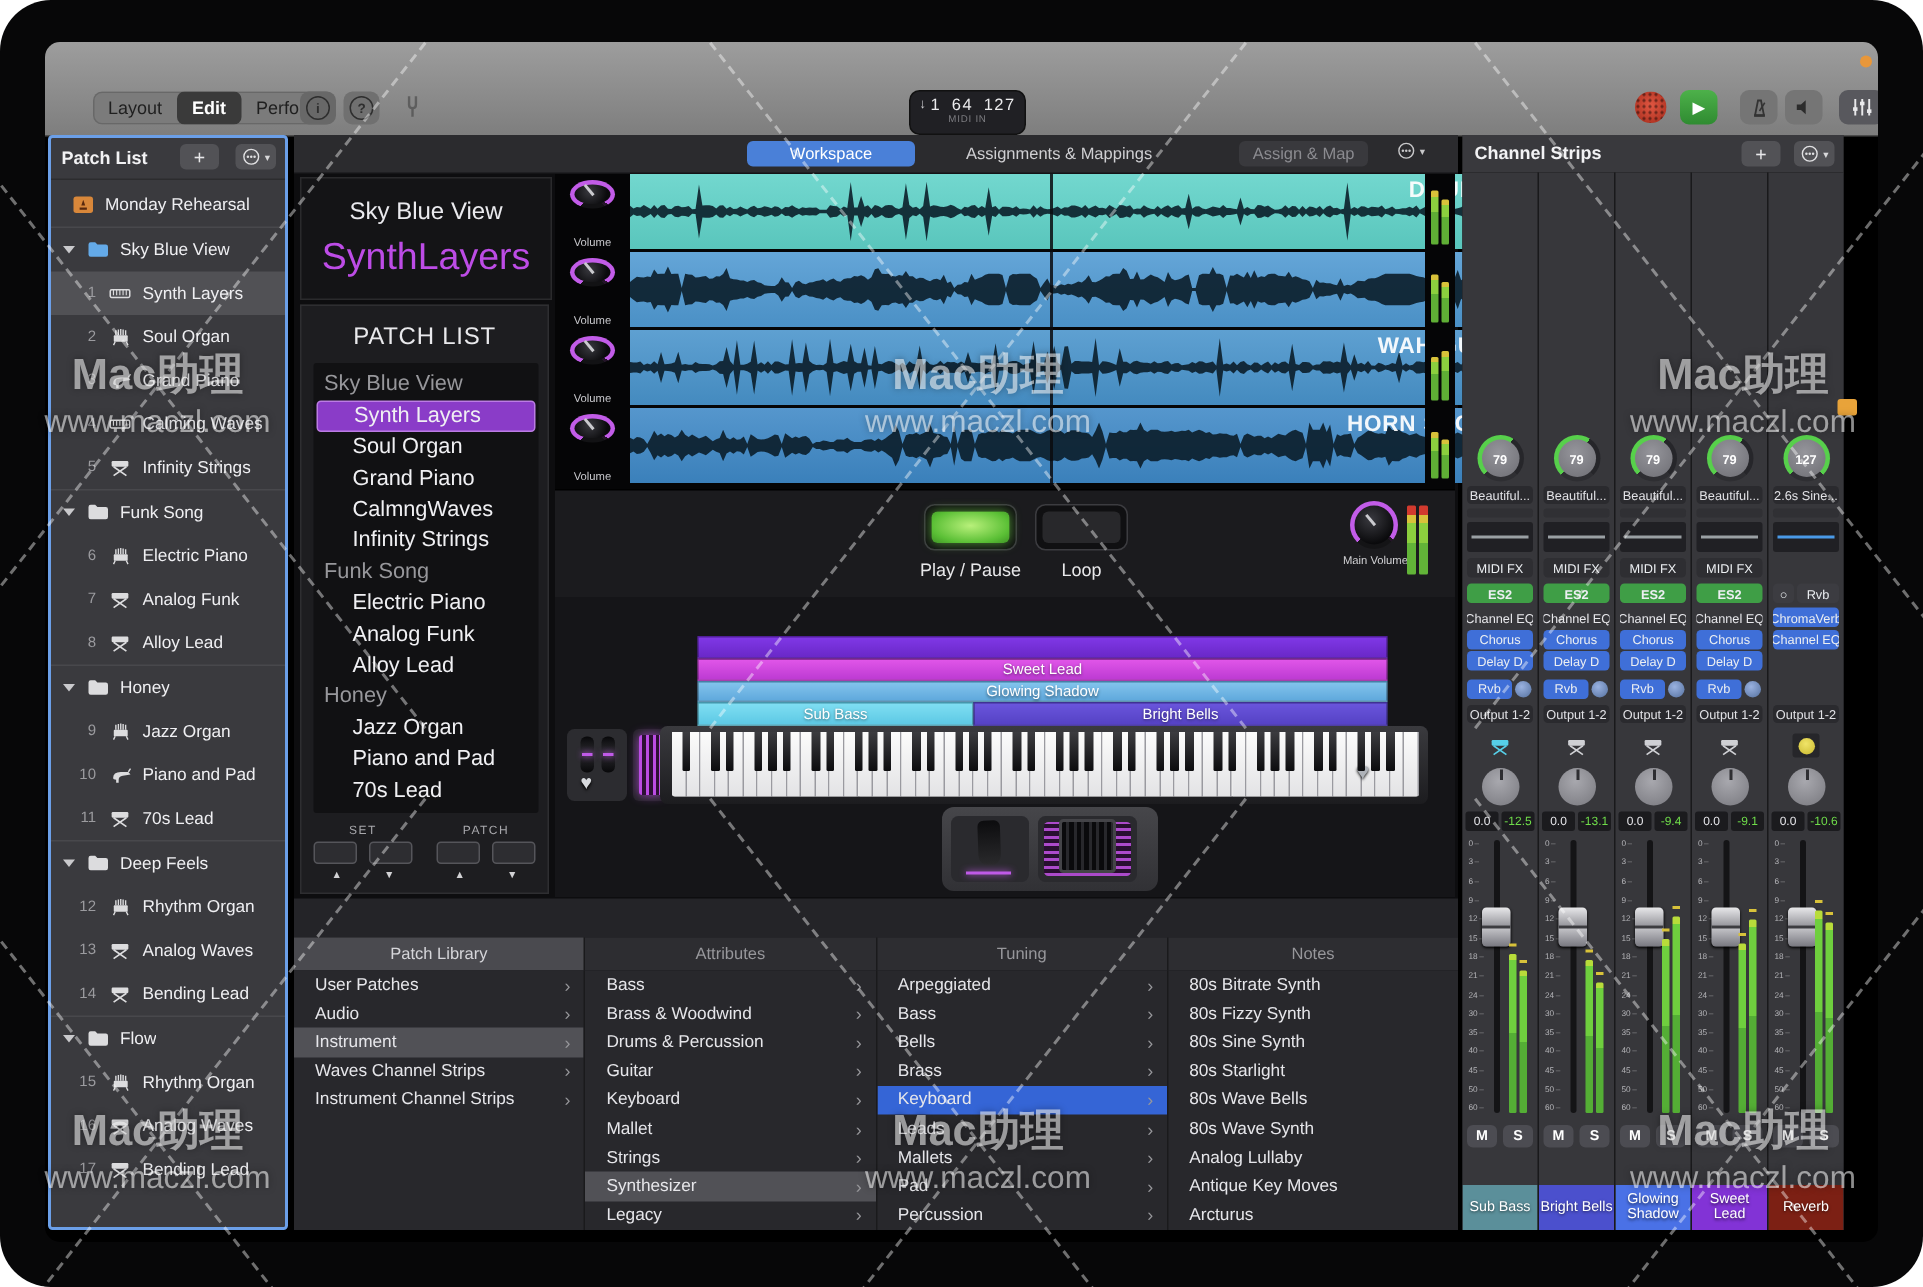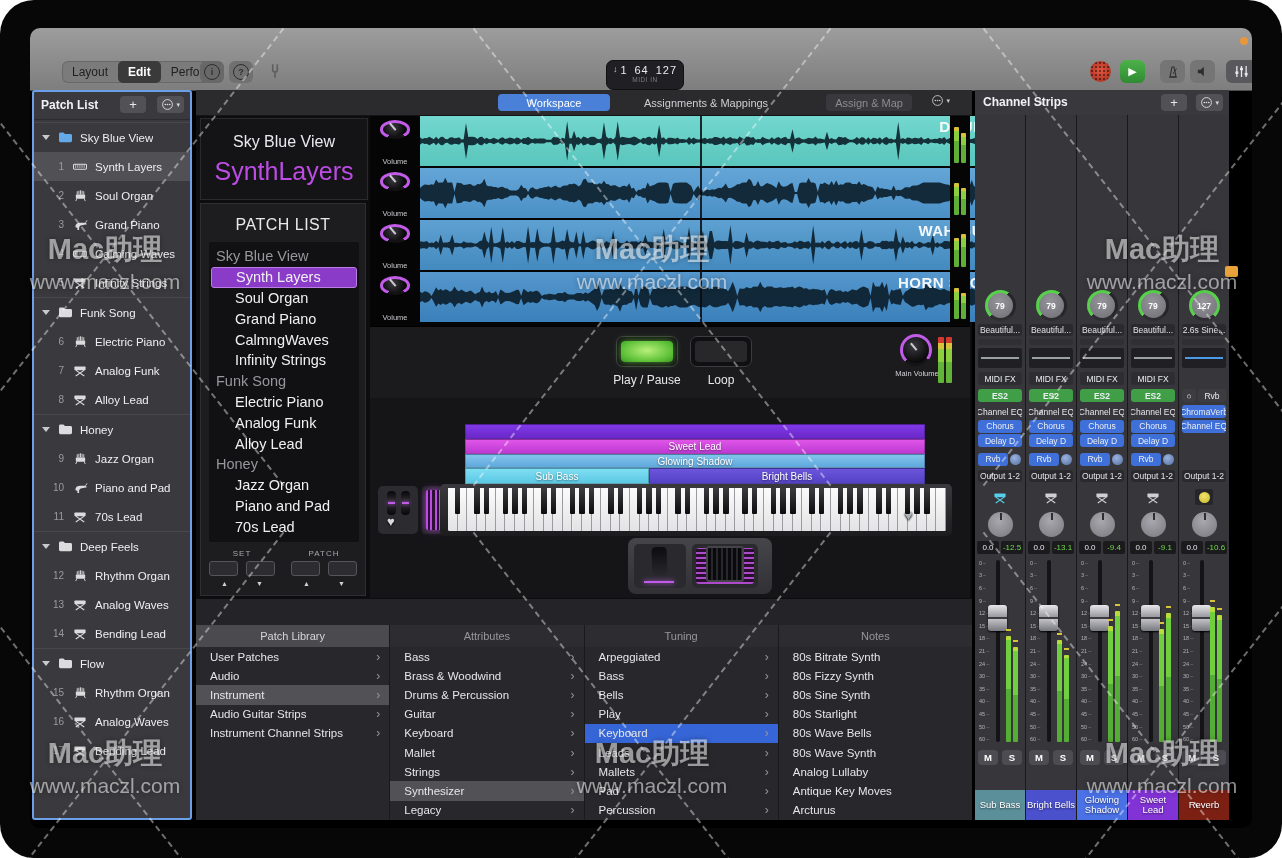--- a/index.html
+++ b/index.html
@@ -248,20 +248,31 @@
         <svg width="13" height="13" viewBox="0 0 14 14">
               <circle cx="7" cy="7" r="5.3" fill="none" stroke="#e0e0e2" stroke-width="1"></circle>
               <circle cx="4.6" cy="7" r=".9" fill="#e0e0e2"></circle>
               <circle cx="7" cy="7" r=".9" fill="#e0e0e2"></circle>
               <circle cx="9.4" cy="7" r=".9" fill="#e0e0e2"></circle>
             </svg>
         <span class="car">▾</span>
       </div>
     </div>
     <div class="sb-list" id="sb-list">
+          <div class="sb-row">
+            <span style="width: 4px;"></span>
+            <span class="sb-ic">
+              <svg width="15" height="13" viewBox="0 0 16 14">
+                <rect x="1" y="1" width="14" height="12" rx="2" fill="#d8873a"></rect>
+                <path d="M8 3.4 l1.4 4.2 h-2.8z" fill="#58280e"></path>
+                <rect x="5.4" y="9" width="5.2" height="1.6" fill="#58280e"></rect>
+              </svg>
+            </span>
+            <span class="sb-lab">Monday Rehearsal</span>
+          </div>
           <div class="sb-row grp">
             <span class="sb-chev"></span>
             <span class="sb-ic">
               <svg width="15" height="13" viewBox="0 0 16 14">
                 <path d="M1 3.2q0-1.6 1.6-1.6h3.2l1.6 1.6h6q1.6 0 1.6 1.6v5.6q0 1.6-1.6 1.6H2.6Q1 12 1 10.4z" fill="#64aae8"></path>
               </svg>
             </span>
             <span class="sb-lab">Sky Blue View</span>
           </div>
           <div class="sb-row sel">
@@ -787,21 +798,21 @@
               </div>
               <div class="ps-row">
                 <span>Audio</span>
                 <span class="chv">›</span>
               </div>
               <div class="ps-row selg">
                 <span>Instrument</span>
                 <span class="chv">›</span>
               </div>
               <div class="ps-row">
-                <span>Audio Guitar Strips</span>
+                <span>Waves Channel Strips</span>
                 <span class="chv">›</span>
               </div>
               <div class="ps-row">
                 <span>Instrument Channel Strips</span>
                 <span class="chv">›</span>
               </div>
             </div>
             <div class="ps-col">
               <div class="ps-row">
                 <span>Bass</span>
@@ -847,21 +858,21 @@
               </div>
               <div class="ps-row">
                 <span>Bass</span>
                 <span class="chv">›</span>
               </div>
               <div class="ps-row">
                 <span>Bells</span>
                 <span class="chv">›</span>
               </div>
               <div class="ps-row">
-                <span>Play</span>
+                <span>Brass</span>
                 <span class="chv">›</span>
               </div>
               <div class="ps-row selb">
                 <span>Keyboard</span>
                 <span class="chv">›</span>
               </div>
               <div class="ps-row">
                 <span>Leads</span>
                 <span class="chv">›</span>
               </div>

